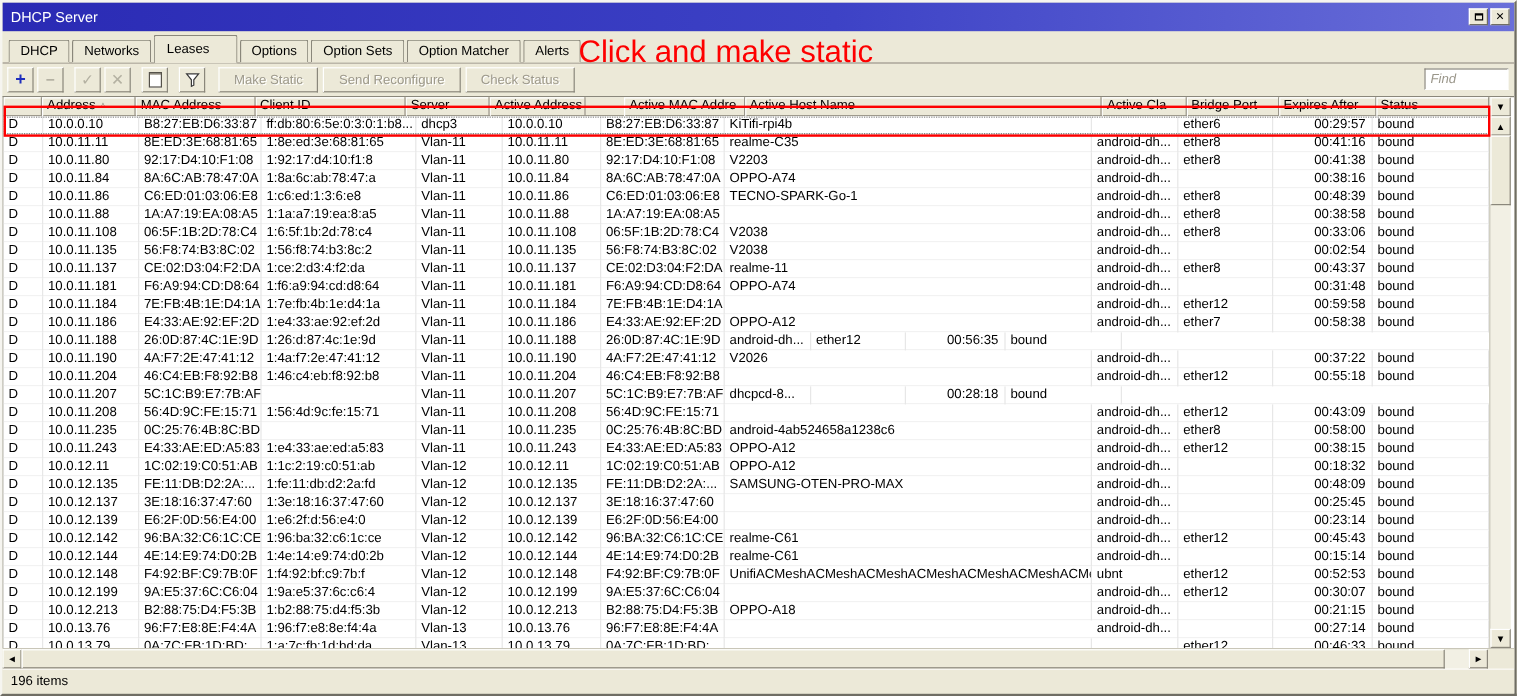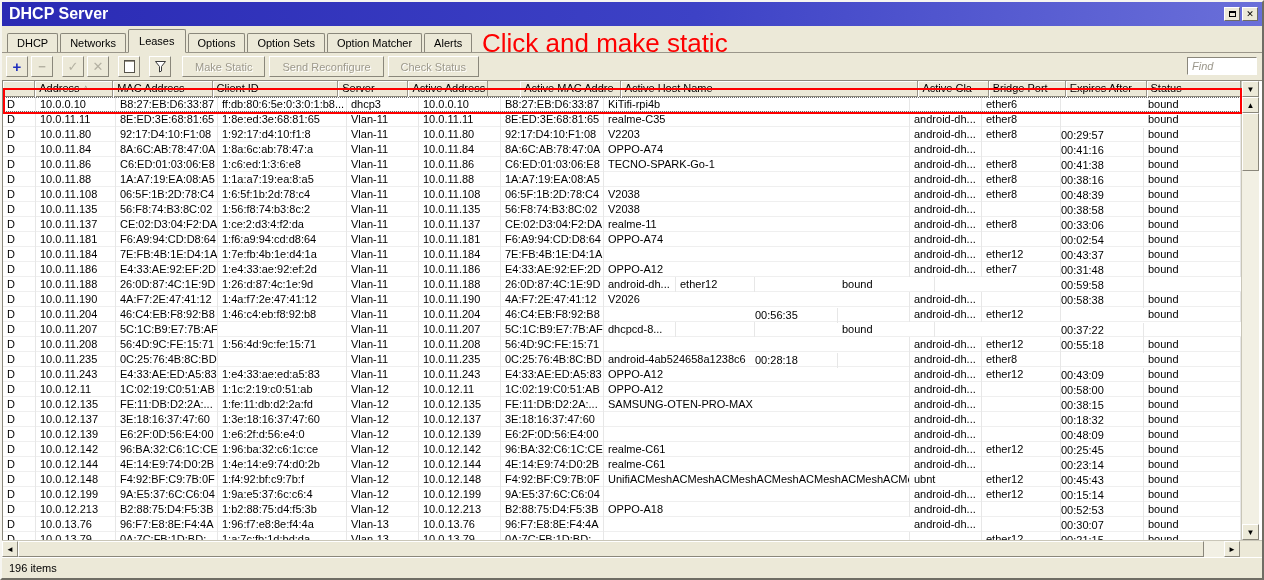--- a/index.html
+++ b/index.html
@@ -3,31 +3,31 @@
 <meta charset="utf-8">
 <style>
   * { box-sizing: border-box; margin: 0; padding: 0; }
   html,body { width:1264px; height:580px; }
   body { font-family:"Liberation Sans","DejaVu Sans",sans-serif; font-size:11px; background:#ece9d8; }
   .window { position:relative; width:1264px; height:580px; overflow:hidden;
             border:2px solid; border-color:#f6f5f0 #6f6d64 #6f6d64 #f6f5f0; background:#ece9d8; }
   
   .titlebar { height:24px; background:linear-gradient(90deg,#2a2ab4 0%,#3d42c6 55%,#6a6fd9 100%);
               display:flex; align-items:center; padding:0 4px 0 7px; }
-  .titlebar .title { color:#fff; font-weight:bold; font-size:16px; flex:1; }
+  .titlebar .title { color:#fff; font-weight:normal; font-size:12px; flex:1; }
   .winbtn { width:16px; height:14px; margin-left:2px; background:#ece9d8; border:1px solid;
             border-color:#fff #6f6d64 #6f6d64 #fff; display:flex; align-items:center; justify-content:center;
             font-size:9px; line-height:1; color:#000; cursor:default; }
   .maxglyph { width:7px; height:6px; border:1px solid #000; border-top-width:2px; display:block; }
   
   .tabbar { height:27px; display:flex; align-items:flex-end; padding:3px 0 0 5px;
             border-bottom:1px solid #9a968a; position:relative; }
   .tab { border:1px solid #8a877b; border-bottom:none; background:#ece9d8; padding:3px 9px 3px 9px;
          margin-right:2px; border-radius:2px 2px 0 0; position:relative; }
-  .tab.active { padding:5px 10px 5px 10px; margin-bottom:-1px; border-bottom:1px solid #ece9d8; z-index:2; }
+  .tab.active { padding:5px 22px 5px 10px; margin-bottom:-1px; border-bottom:1px solid #ece9d8; z-index:2; }
   
   .toolbar { height:27px; display:flex; align-items:center; padding:2px 4px; gap:3px; position:relative; }
   .ibtn { width:22px; height:21px; background:#ece9d8; border:1px solid; border-color:#fff #8a877b #8a877b #fff;
           display:flex; align-items:center; justify-content:center; font-size:13px; line-height:1; }
   .ibtn.gap { margin-left:6px; }
   .plus { color:#1f2fbd; font-weight:bold; font-size:15px; }
   .dim  { color:#b4b1a2; font-weight:bold; }
   .sheet { width:11px; height:13px; border:1px solid #55524a; background:#fff;
            box-shadow:inset 0 3px 0 -2px #9a968a, inset 0 6px 0 -5px #9a968a; }
   .tbtn { height:21px; padding:0 12px; background:#ece9d8; border:1px solid; border-color:#fff #8a877b #8a877b #fff;
@@ -42,21 +42,21 @@
   .grid-col { width:1238px; display:flex; flex-direction:column; }
   .hrow { height:16px; display:flex; background:#ece9d8; border-bottom:1px solid #8a877b; flex:0 0 16px; }
   .hcell { height:16px; padding:1px 0 0 4px; border-right:1px solid #9a968a; box-shadow:inset 1px 1px 0 #fff;
            white-space:nowrap; overflow:hidden; display:flex; }
   .hcell .sort { color:#8a877b; font-size:9px; margin-left:4px; }
   .tbody { flex:1; overflow:hidden; background:#fff; }
   .trow { height:15px; display:flex; border-bottom:1px solid #efefef; background:#fff; }
   .trow.focused { outline:1px dotted #6a6a6a; outline-offset:-1px; }
   .tcell { height:15px; line-height:14px; padding:0 0 0 4px; border-right:1px solid #e7e7e7;
            white-space:nowrap; overflow:hidden; }
-  .tcell.right { padding-right:5px; padding-left:0;margin-top:31px; }
+  .tcell.right { text-align:right; padding-right:5px; padding-left:0; }
   
   .rail { width:18px; display:flex; flex-direction:column; background:#f2f0e4; border-left:1px solid #c9c6b8; }
   .sbtn { height:16px; background:#ece9d8; border:1px solid; border-color:#fff #8a877b #8a877b #fff;
           display:flex; align-items:center; justify-content:center; font-size:8px; color:#000; flex:0 0 16px; }
   .vthumb { height:58px; background:#ece9d8; border:1px solid; border-color:#fff #8a877b #8a877b #fff; flex:0 0 58px; }
   .vtrack { flex:1; }
   
   .hscroll { height:17px; display:flex; background:#f2f0e4; border-top:1px solid #c9c6b8; }
   .hbtn { width:16px; height:16px; background:#ece9d8; border:1px solid; border-color:#fff #8a877b #8a877b #fff;
           display:flex; align-items:center; justify-content:center; font-size:8px; flex:0 0 16px; }

